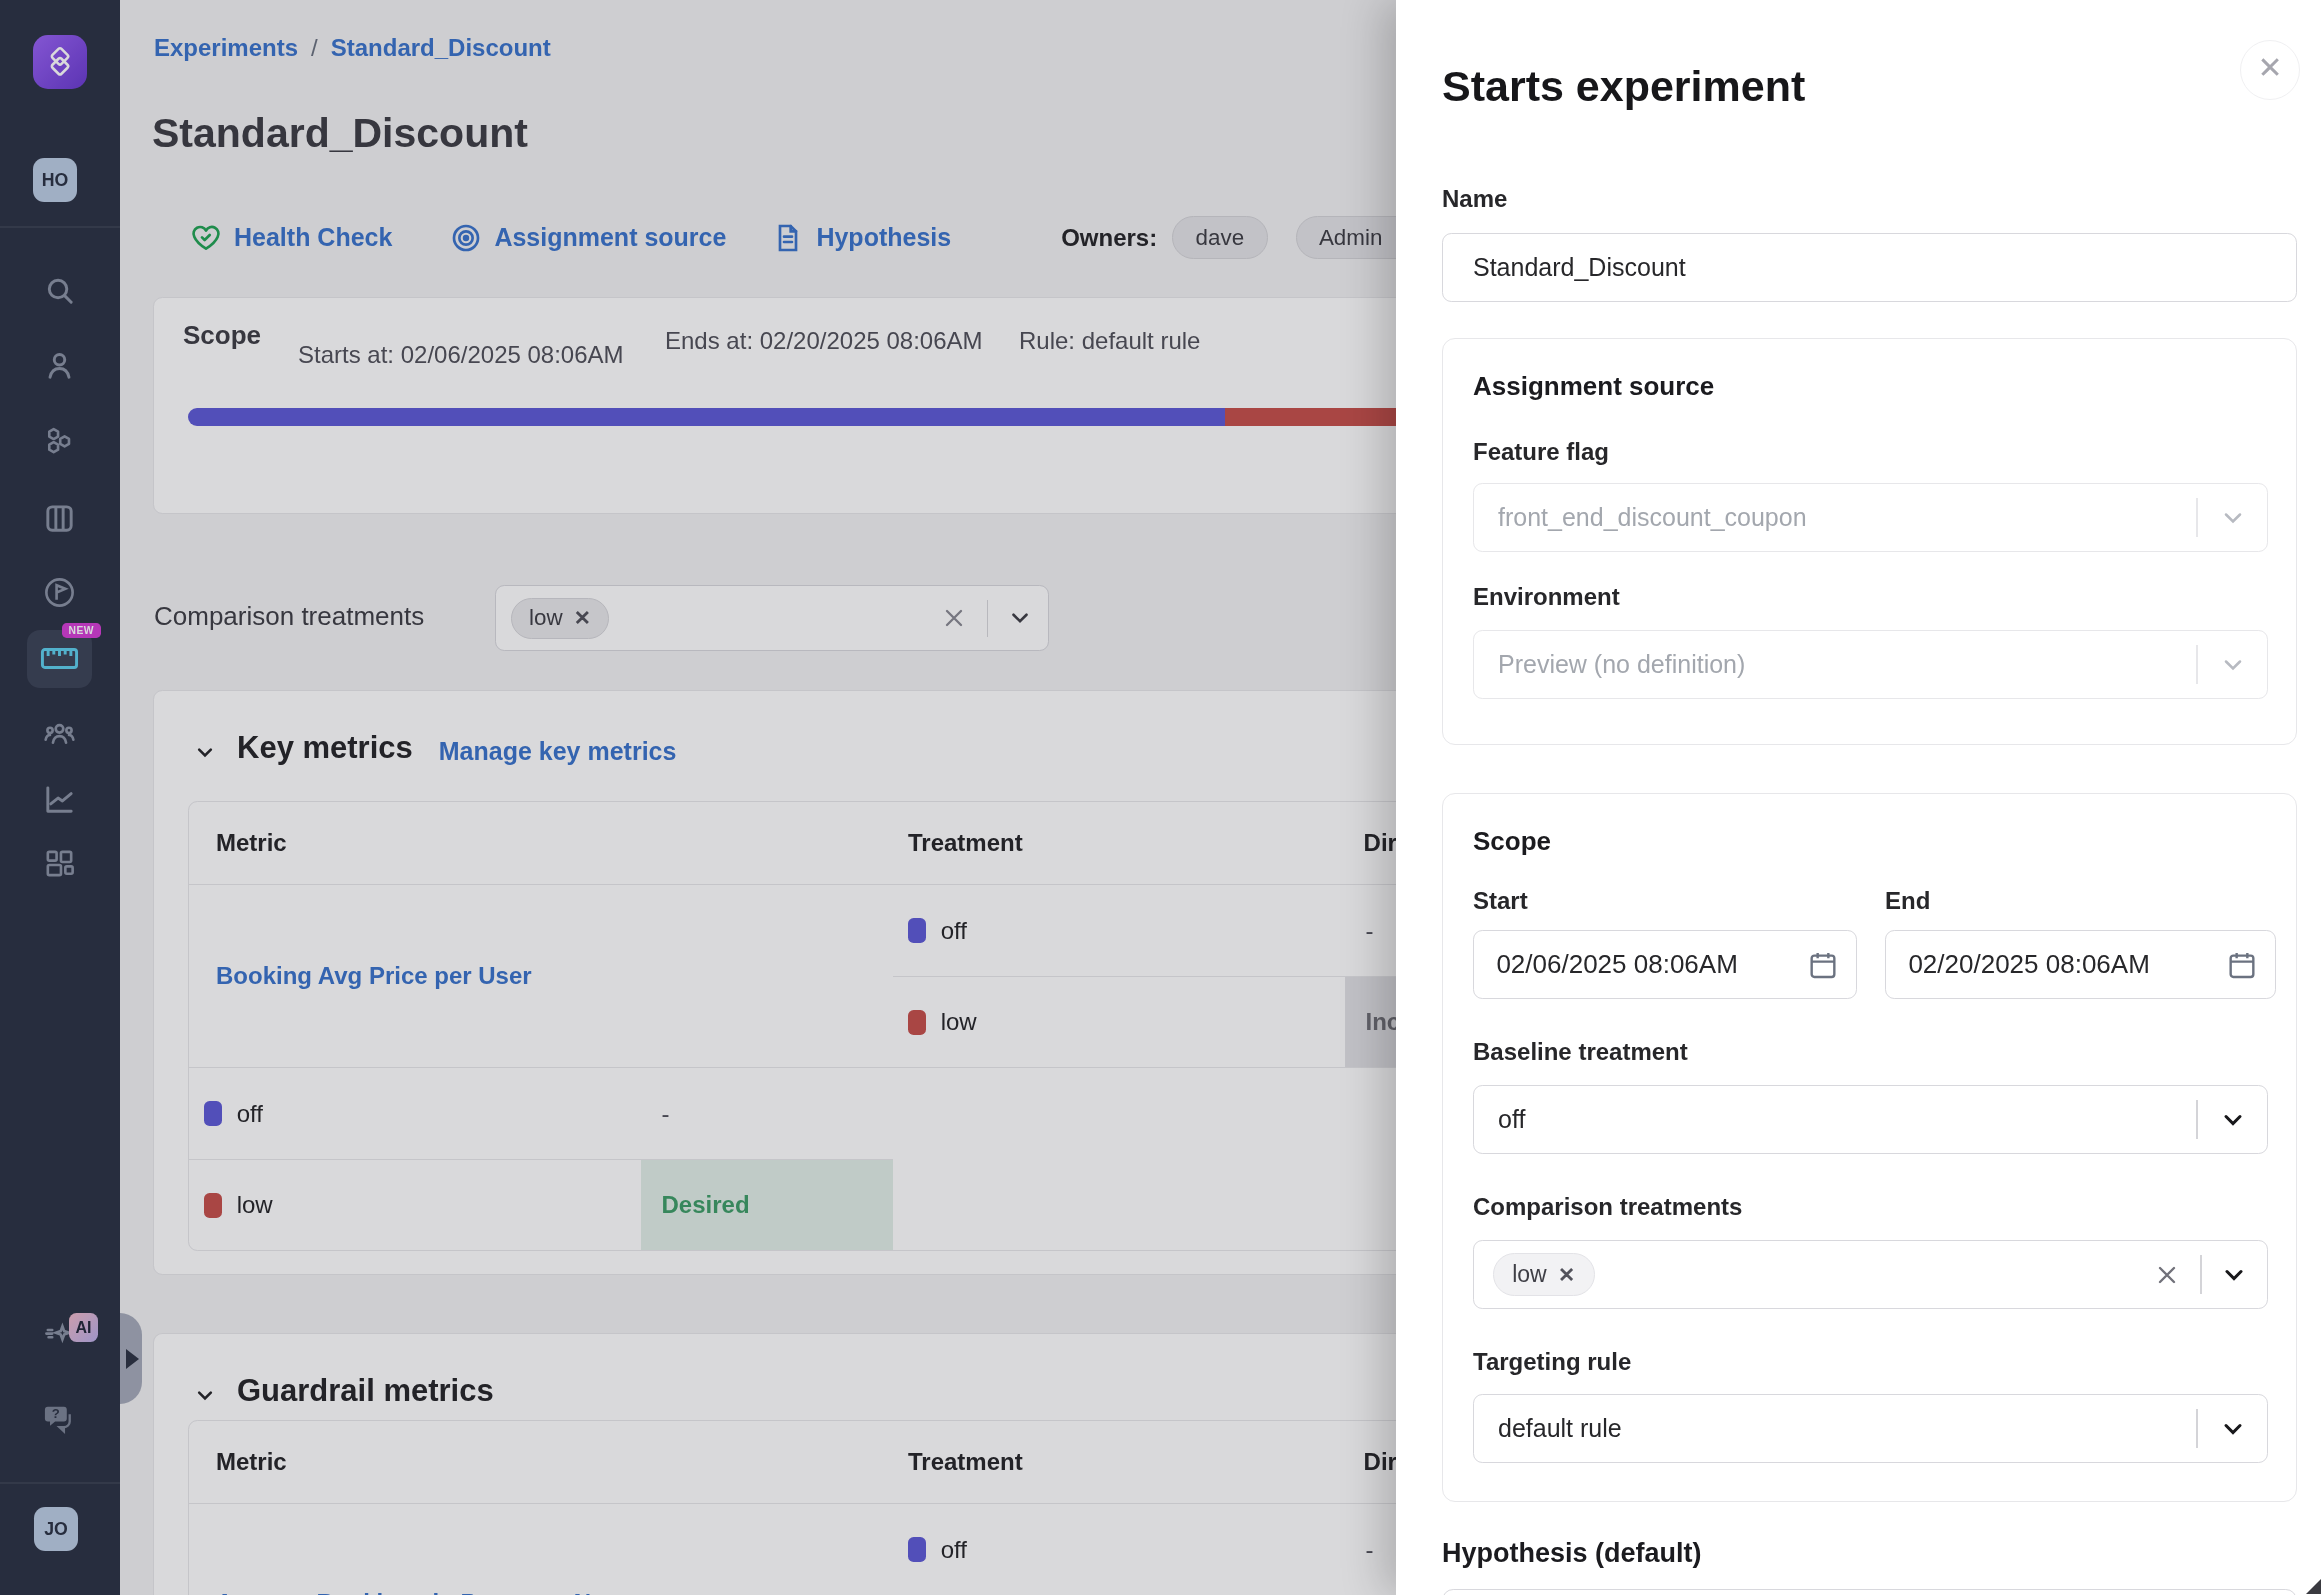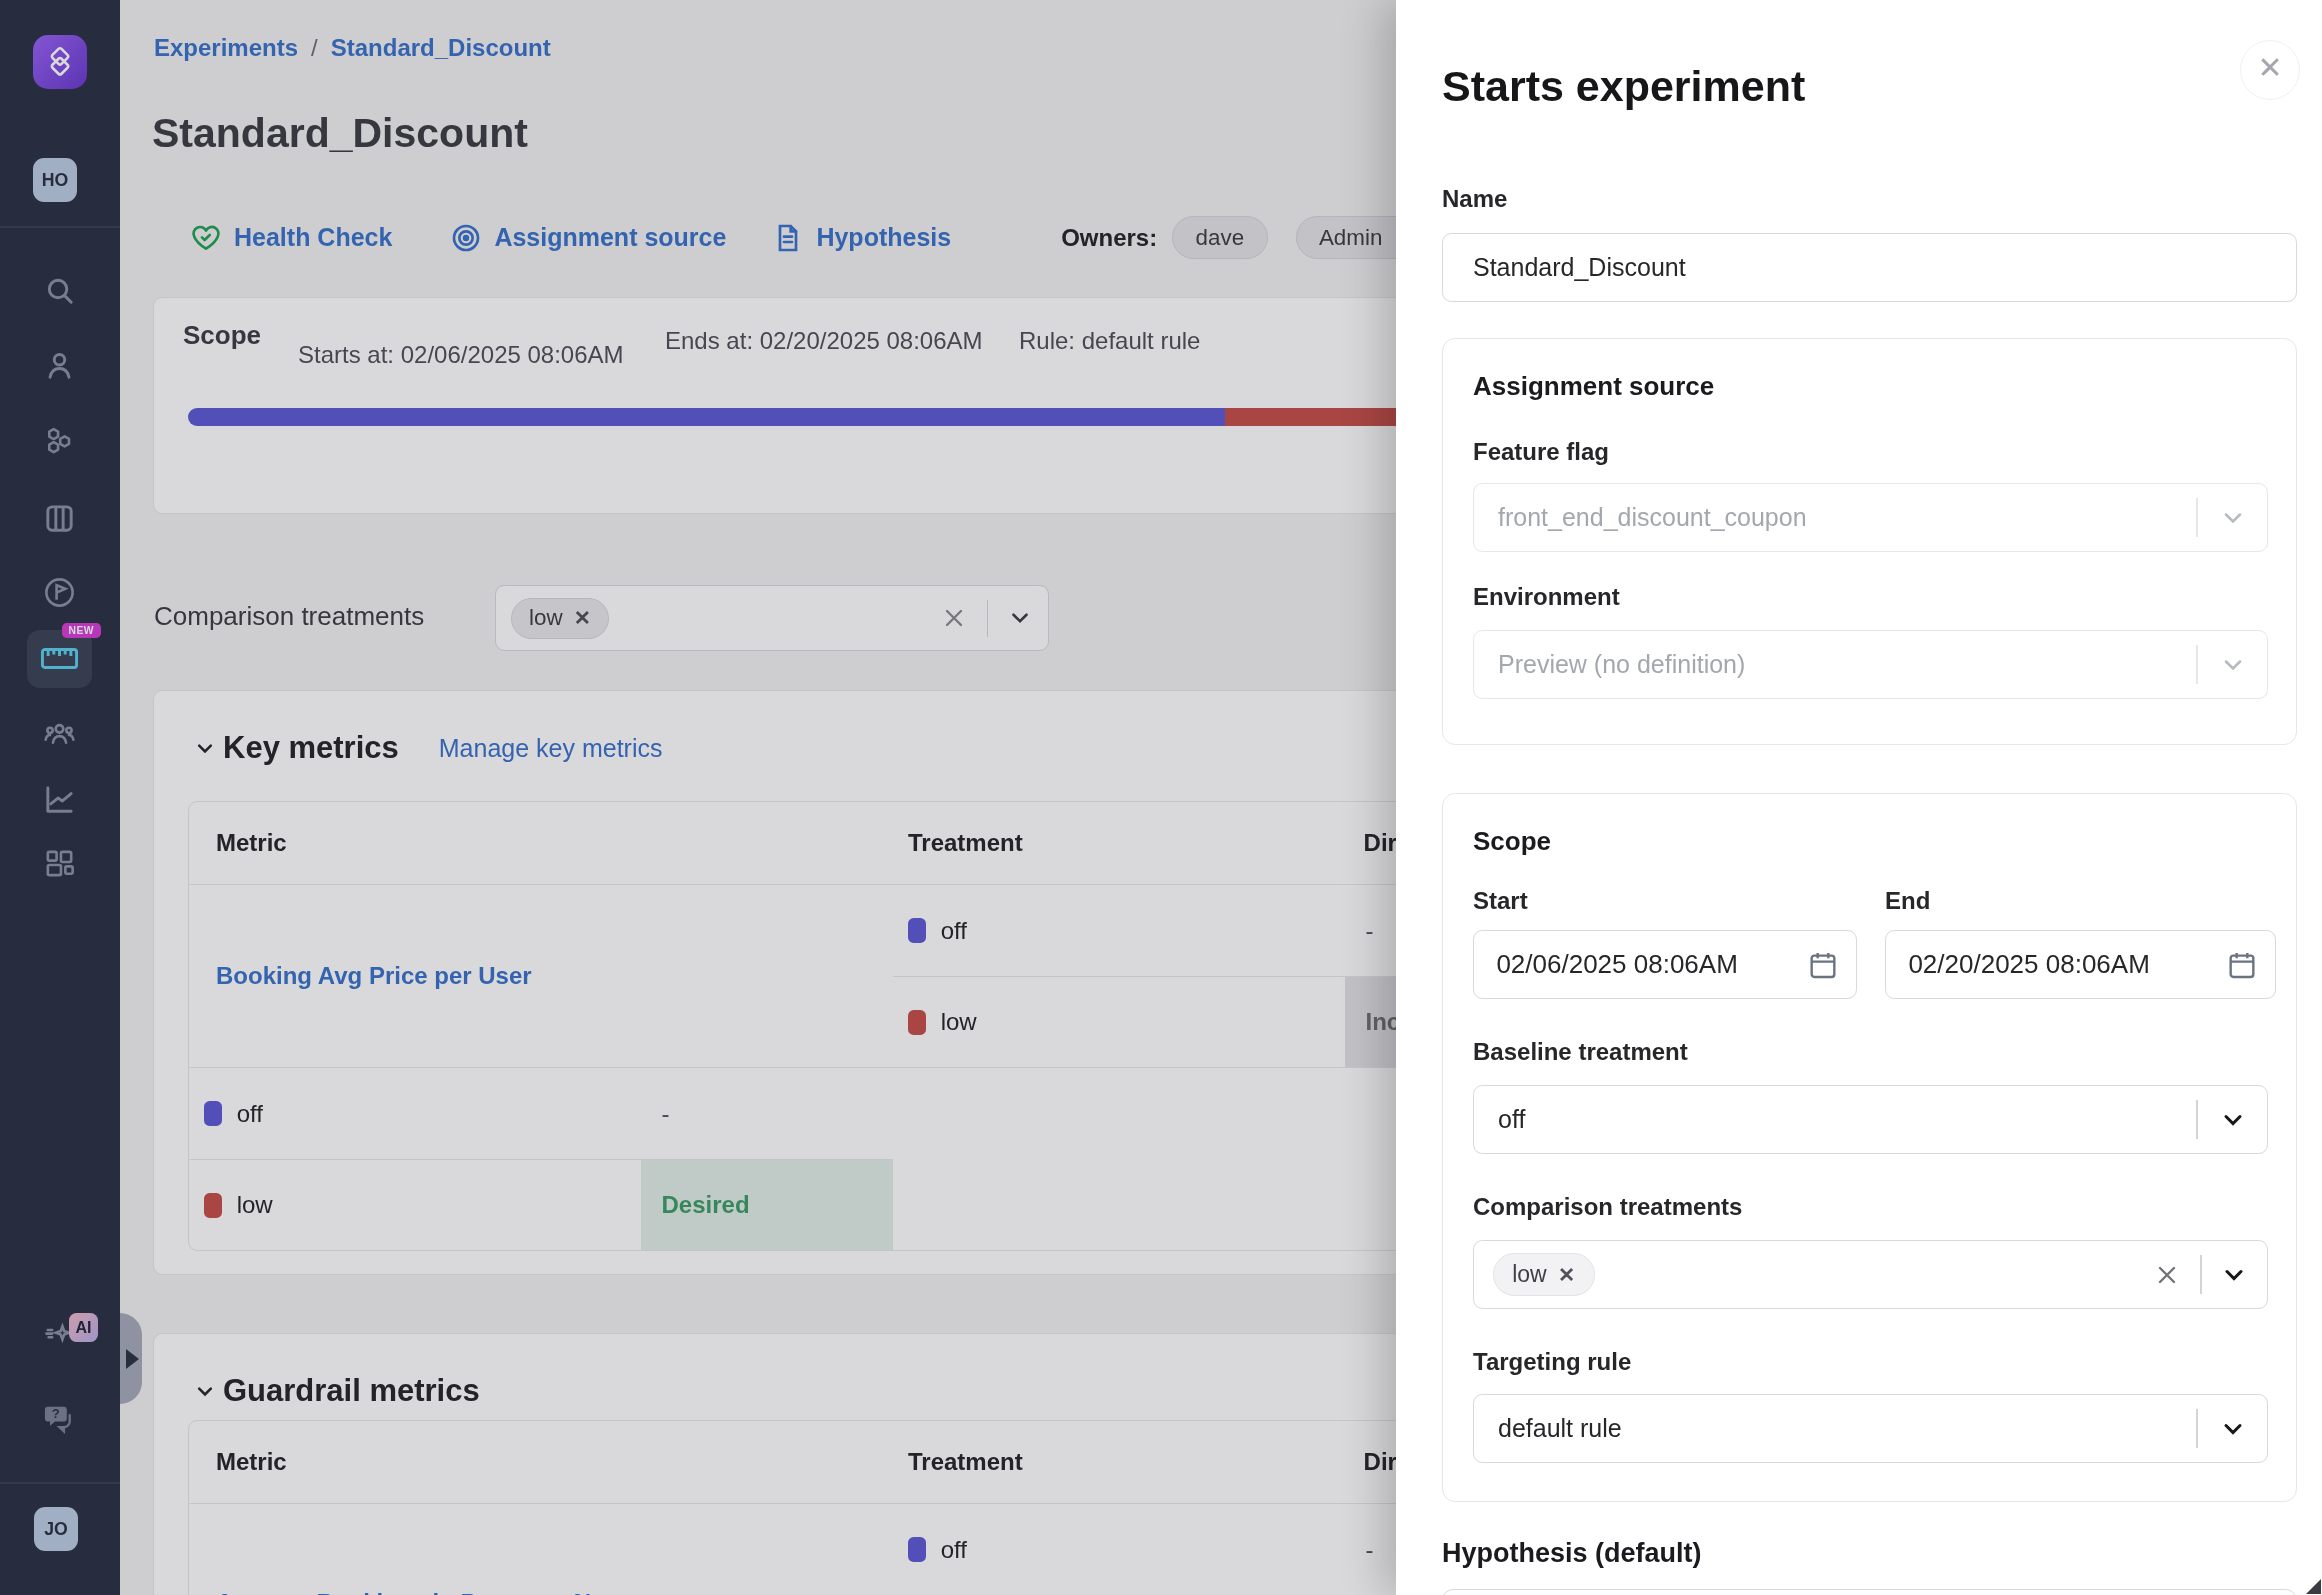--- a/index.html
+++ b/index.html
@@ -65,24 +65,24 @@
           border:1.9px solid var(--border2); border-radius:9.3px; display:flex; align-items:center; }
   .selchip { margin-left:15px; height:41px; border-radius:20.5px; background:#e9e9eb; border:1.9px solid #d6d6da;
           display:flex; align-items:center; gap:11.2px; padding:0 17px; font-size:22.4px; color:var(--text); }
   .selchip .x { font-size:20.5px; font-weight:700; color:#52525b; }
   .sel-clear { margin-left:auto; width:28px; height:28px; color:#8a8a93; }
   .sel-div { width:1.9px; height:37px; background:#d8d8dc; margin:0 18.6px; }
   .sel-chev { width:26px; height:26px; color:#3f3f46; margin-right:15px; }
 
   .metrics-card { left:33px; top:690px; width:2136px; height:585px; }
   .metrics-card.guard { top:1333px; height:280px; border-bottom:none; border-radius:9.3px 9.3px 0 0; }
-  .mhead { position:absolute; left:37px; top:39px; display:flex; align-items:center; gap:4px; }
+  .mhead { position:absolute; left:37px; top:39px; display:flex; align-items:flex-end; gap:18px; }
   .mhead .chev { width:28px; height:28px; color:#27272a; }
   .mhead h2 { font-size:31px; font-weight:700; color:#27272a; }
-  .mhead a { font-size:25px; font-weight:400; color:var(--blue); margin-left:36px; }
+  .mhead a { font-size:25px; font-weight:700; color:var(--blue); margin-left:8px; }
   .mtable { position:absolute; left:34px; top:110px; width:2069px; border:1.9px solid var(--border); border-radius:9.3px; }
   .metrics-card.guard .mtable { top:86px; height:559px; }
   .thead { display:grid; grid-template-columns:704px 452px 1fr; height:83px; align-items:center;
            border-bottom:1.9px solid var(--border); font-size:24px; font-weight:700; color:#27272a; }
   .thead .c1 { padding-left:27px; } .thead .c2 { padding-left:15px; } .thead .c3 { padding-left:18.6px; }
   .mgroup { display:grid; grid-template-columns:704px 1fr; }
   .mgroup + .mgroup { border-top:1.9px solid var(--border); }
   .mcell { display:flex; align-items:center; padding-left:27px; }
   .mcell a { color:var(--blue); font-size:24px; font-weight:600; line-height:32px; }
   .guard .mcell { align-items:flex-start; padding-top:83px; }

